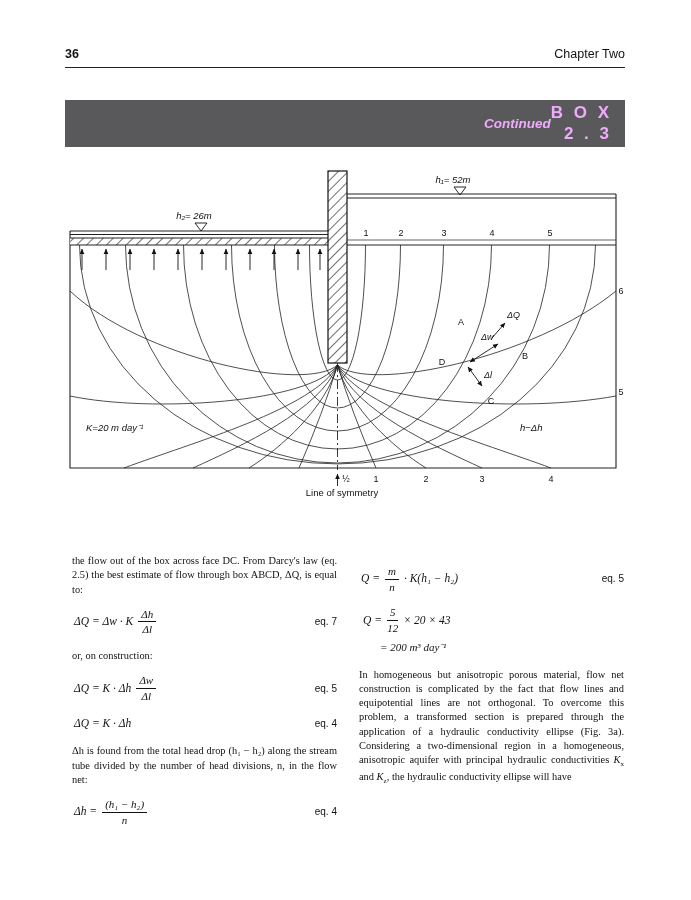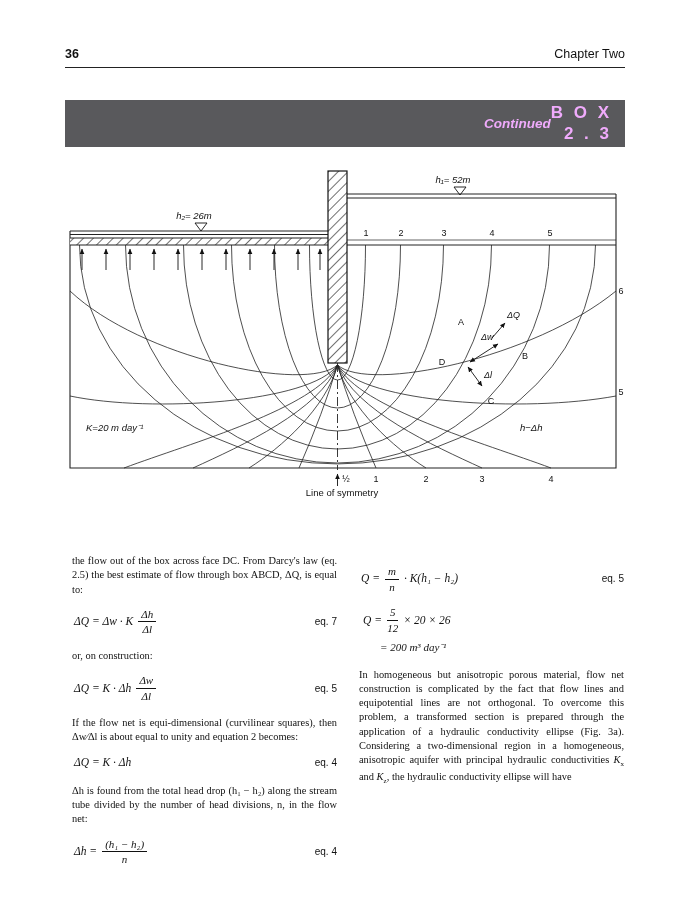--- a/index.html
+++ b/index.html
@@ -213,21 +213,20 @@
         <span class="eq-body">
           <span>ΔQ = K · Δh</span>
           <span class="frac">
             <span class="fnum">Δw</span>
             <span class="fden">Δl</span>
           </span>
         </span>
         <span class="eq-tag">eq. 5</span>
       </div>
 
-      <p>If the flow net is equi-dimensional (curvilinear squares), then Δw∕Δl is about equal to unity and equation 2 becomes:</p>
 
       <div class="eq-row">
         <span class="eq-body">
           <span>ΔQ = K · Δh</span>
         </span>
         <span class="eq-tag">eq. 4</span>
       </div>
 
       <p>Δh is found from the total head drop (h₁ − h₂) along the stream tube divided by the number of head divisions, n, in the flow net:</p>
 
@@ -258,21 +257,21 @@
       </div>
 
 
       <div class="calc">
         <span class="calc-line">
           <span>Q =</span>
           <span class="frac">
             <span class="fnum">5</span>
             <span class="fden">12</span>
           </span>
-          <span>× 20 × 26</span>
+          <span>× 20 × 43</span>
         </span>
         <div class="line2">= 200 m³ day⁻¹</div>
       </div>
 
       <p><span>In homogeneous but anisotropic porous material, flow net construction is complicated by the fact that flow lines and equipotential lines are not orthogonal. To overcome this problem, a transformed section is prepared through the application of a hydraulic conductivity ellipse (Fig. 3a). Considering a two-dimensional region in a homogeneous, anisotropic aquifer with principal hydraulic conductivities </span><i>K</i><sub>x</sub><span> and </span><i>K</i><sub>z</sub><span>, the hydraulic conductivity ellipse will have</span></p>
     </div>
 
   </div>
 </div>
 

